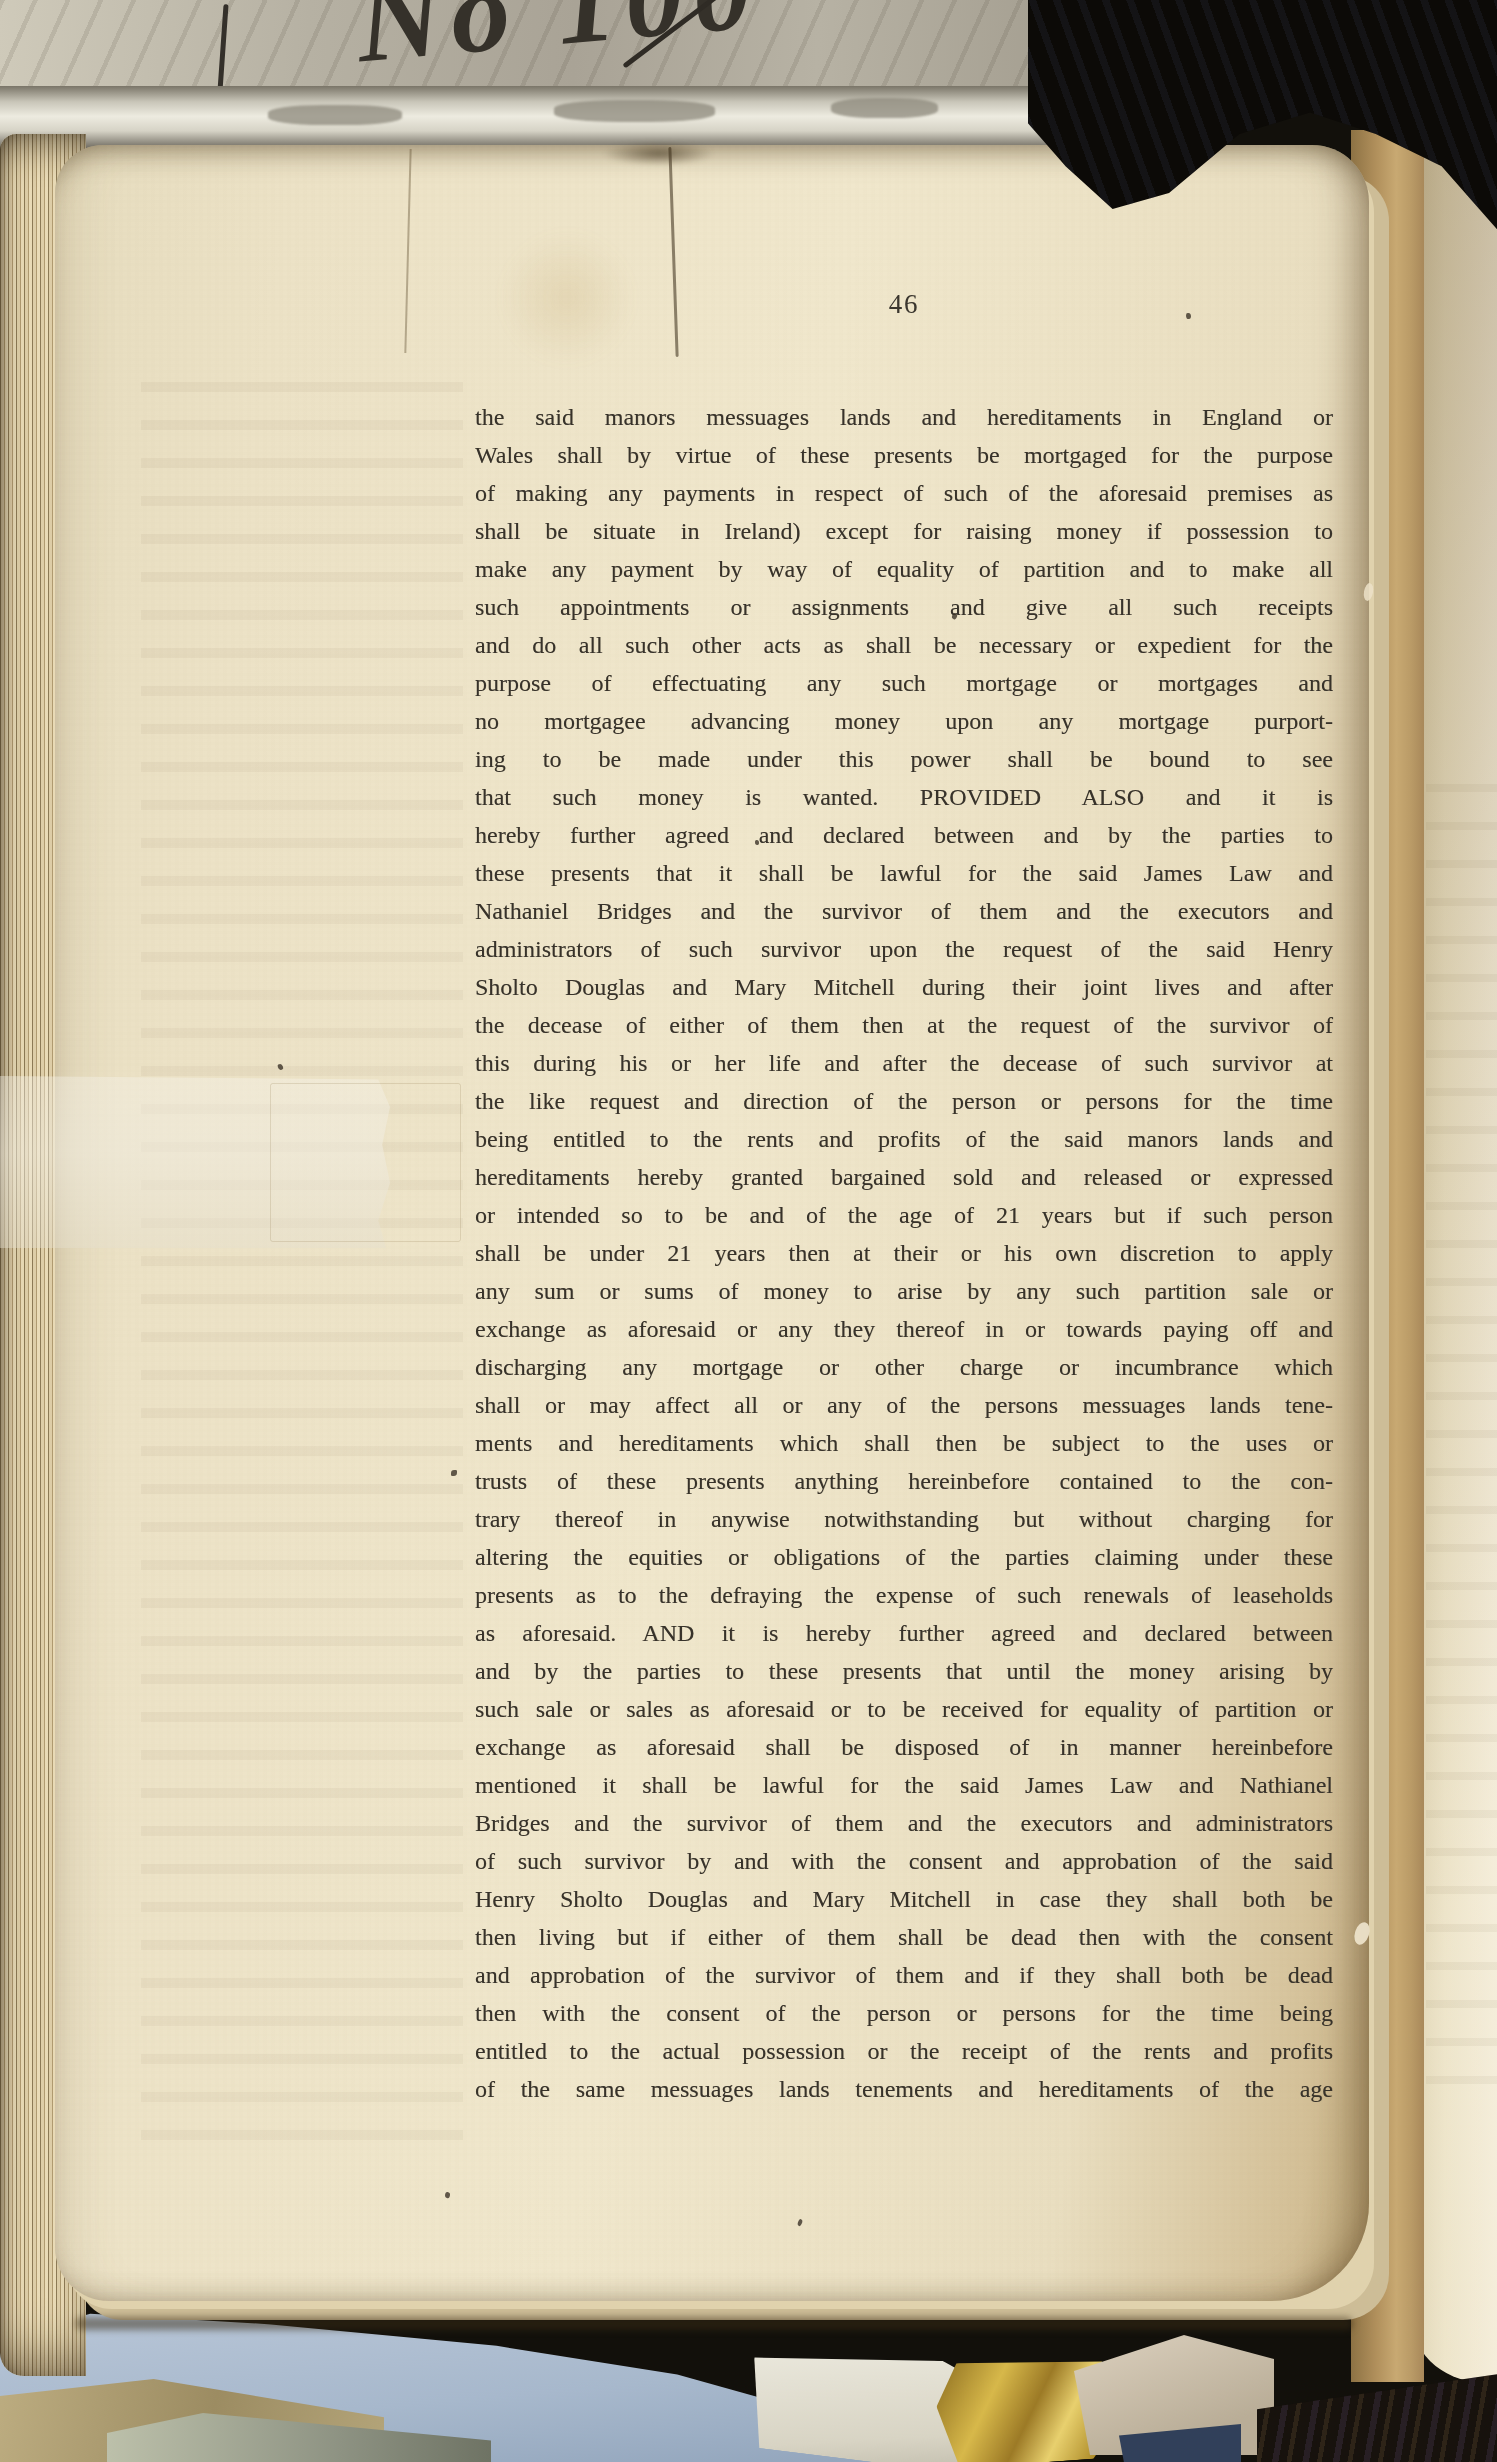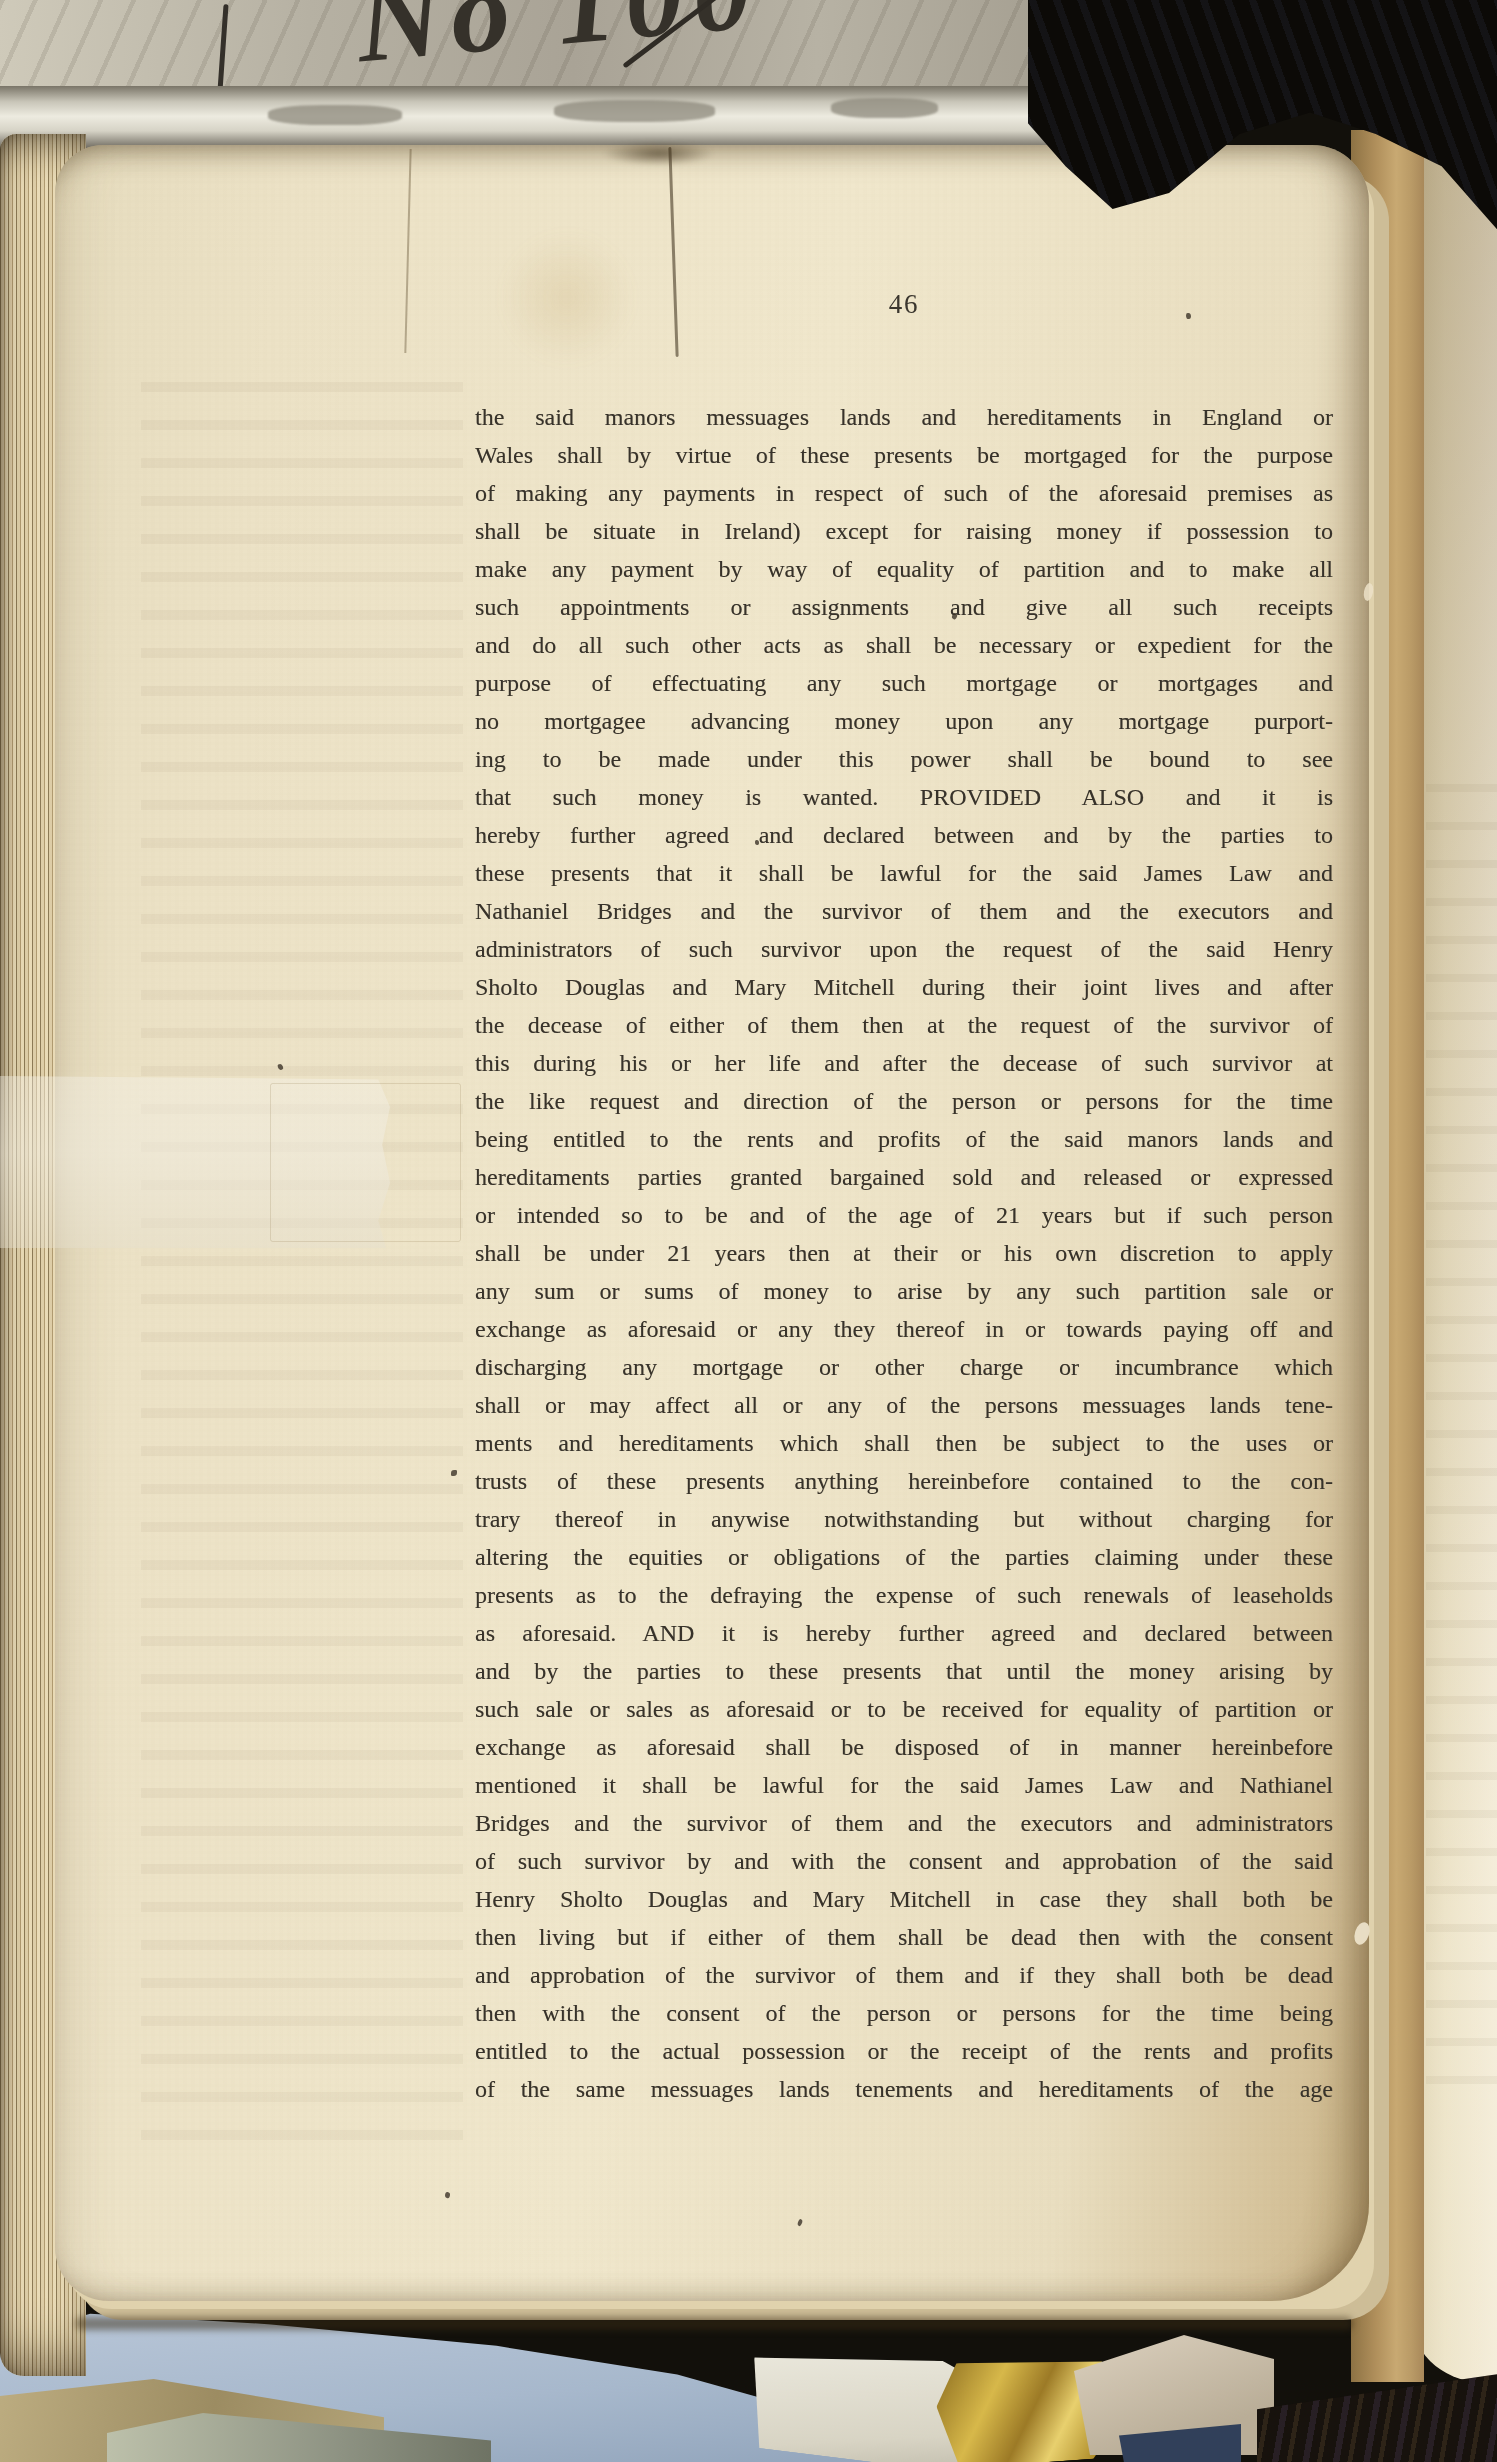--- a/index.html
+++ b/index.html
@@ -186,21 +186,21 @@
         <div class="text-line">that such money is wanted. PROVIDED ALSO and it is</div>
         <div class="text-line">hereby further agreed and declared between and by the parties to</div>
         <div class="text-line">these presents that it shall be lawful for the said James Law and</div>
         <div class="text-line">Nathaniel Bridges and the survivor of them and the executors and</div>
         <div class="text-line">administrators of such survivor upon the request of the said Henry</div>
         <div class="text-line">Sholto Douglas and Mary Mitchell during their joint lives and after</div>
         <div class="text-line">the decease of either of them then at the request of the survivor of</div>
         <div class="text-line">this during his or her life and after the decease of such survivor at</div>
         <div class="text-line">the like request and direction of the person or persons for the time</div>
         <div class="text-line">being entitled to the rents and profits of the said manors lands and</div>
-        <div class="text-line">hereditaments parties granted bargained sold and released or expressed</div>
+        <div class="text-line">hereditaments hereby granted bargained sold and released or expressed</div>
         <div class="text-line">or intended so to be and of the age of 21 years but if such person</div>
         <div class="text-line">shall be under 21 years then at their or his own discretion to apply</div>
         <div class="text-line">any sum or sums of money to arise by any such partition sale or</div>
         <div class="text-line">exchange as aforesaid or any they thereof in or towards paying off and</div>
         <div class="text-line">discharging any mortgage or other charge or incumbrance which</div>
         <div class="text-line">shall or may affect all or any of the persons messuages lands tene-</div>
         <div class="text-line">ments and hereditaments which shall then be subject to the uses or</div>
         <div class="text-line">trusts of these presents anything hereinbefore contained to the con-</div>
         <div class="text-line">trary thereof in anywise notwithstanding but without charging for</div>
         <div class="text-line">altering the equities or obligations of the parties claiming under these</div>

